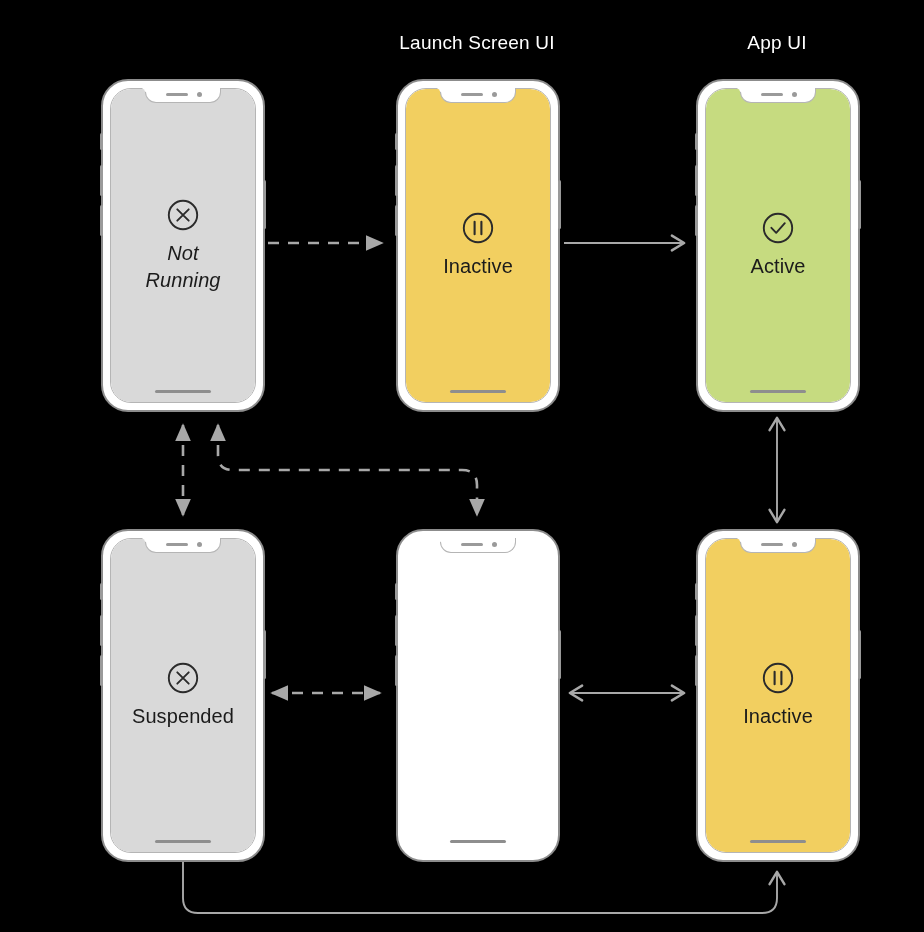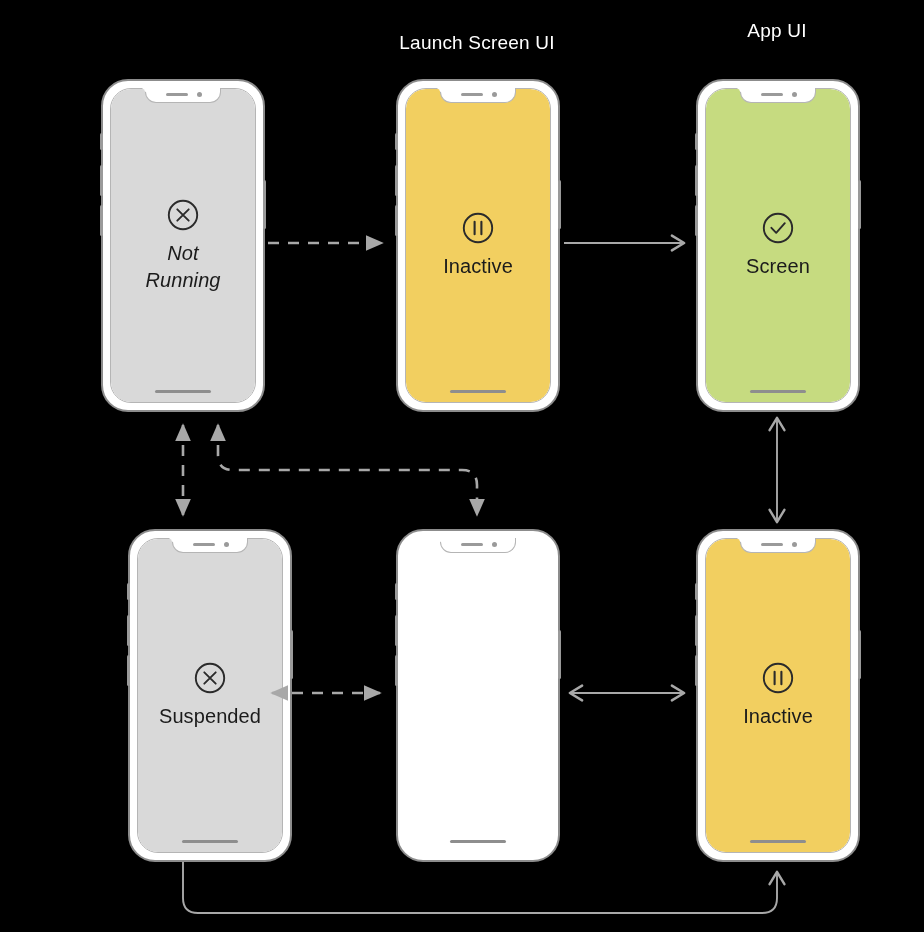--- a/index.html
+++ b/index.html
@@ -150,21 +150,21 @@
     pointer-events: none;
     z-index: 2;
   }
 </style>
 </head>
 <body>
 
 <div id="stage">
 
   <div class="col-header" style="left:477px; top:32px;">Launch Screen UI</div>
-  <div class="col-header" style="left:777px; top:20px;">App UI</div>
+  <div class="col-header" style="left:777px; top:32px;">App UI</div>
 
   <svg id="connectors" viewBox="0 0 924 932" width="924" height="932">
     <defs>
       <marker id="tri-end" viewBox="0 0 10 10" refX="9" refY="5" markerWidth="7" markerHeight="7" orient="auto-start-reverse">
         <path d="M 0 0.6 L 10 5 L 0 9.4 z" fill="#a8a8a8"></path>
       </marker>
       <marker id="chev-end" viewBox="0 0 12 12" refX="10.5" refY="6" markerWidth="9" markerHeight="9" orient="auto-start-reverse">
         <path d="M 2 0.8 L 10.6 6 L 2 11.2" fill="none" stroke="#a8a8a8" stroke-width="1.7" stroke-linecap="round" stroke-linejoin="round"></path>
       </marker>
     </defs>
@@ -263,32 +263,32 @@
       <div class="btn-side btn-power"></div>
       <div class="phone-inner">
         <div class="phone-screen" style="background:#c6db80;"></div>
         <div class="screen-content">
           <div class="state-icon">
             <svg width="34" height="34" viewBox="0 0 34 34">
               <circle cx="17" cy="17" r="14.2" fill="none" stroke="#2b2b2b" stroke-width="1.9"></circle>
               <path d="M10.4 16.8 L15.2 21.8 L23.8 12.2" fill="none" stroke="#2b2b2b" stroke-width="1.9" stroke-linecap="round" stroke-linejoin="round"></path>
             </svg>
           </div>
-          <div class="state-label">Screen</div>
-        </div>
-      </div>
-      <div class="notch">
-        <div class="notch-speaker"></div>
-        <div class="notch-camera"></div>
-      </div>
-      <div class="home-bar"></div>
-    </div>
-  </div>
-
-  <div class="phone" style="left:101px; top:529px;margin-left:27px;">
+          <div class="state-label">Active</div>
+        </div>
+      </div>
+      <div class="notch">
+        <div class="notch-speaker"></div>
+        <div class="notch-camera"></div>
+      </div>
+      <div class="home-bar"></div>
+    </div>
+  </div>
+
+  <div class="phone" style="left:101px; top:529px;">
     <div class="phone-body">
       <div class="btn-side btn-silence"></div>
       <div class="btn-side btn-volup"></div>
       <div class="btn-side btn-voldn"></div>
       <div class="btn-side btn-power"></div>
       <div class="phone-inner">
         <div class="phone-screen" style="background:#d9d9d9;"></div>
         <div class="screen-content">
           <div class="state-icon">
             <svg width="34" height="34" viewBox="0 0 34 34">

